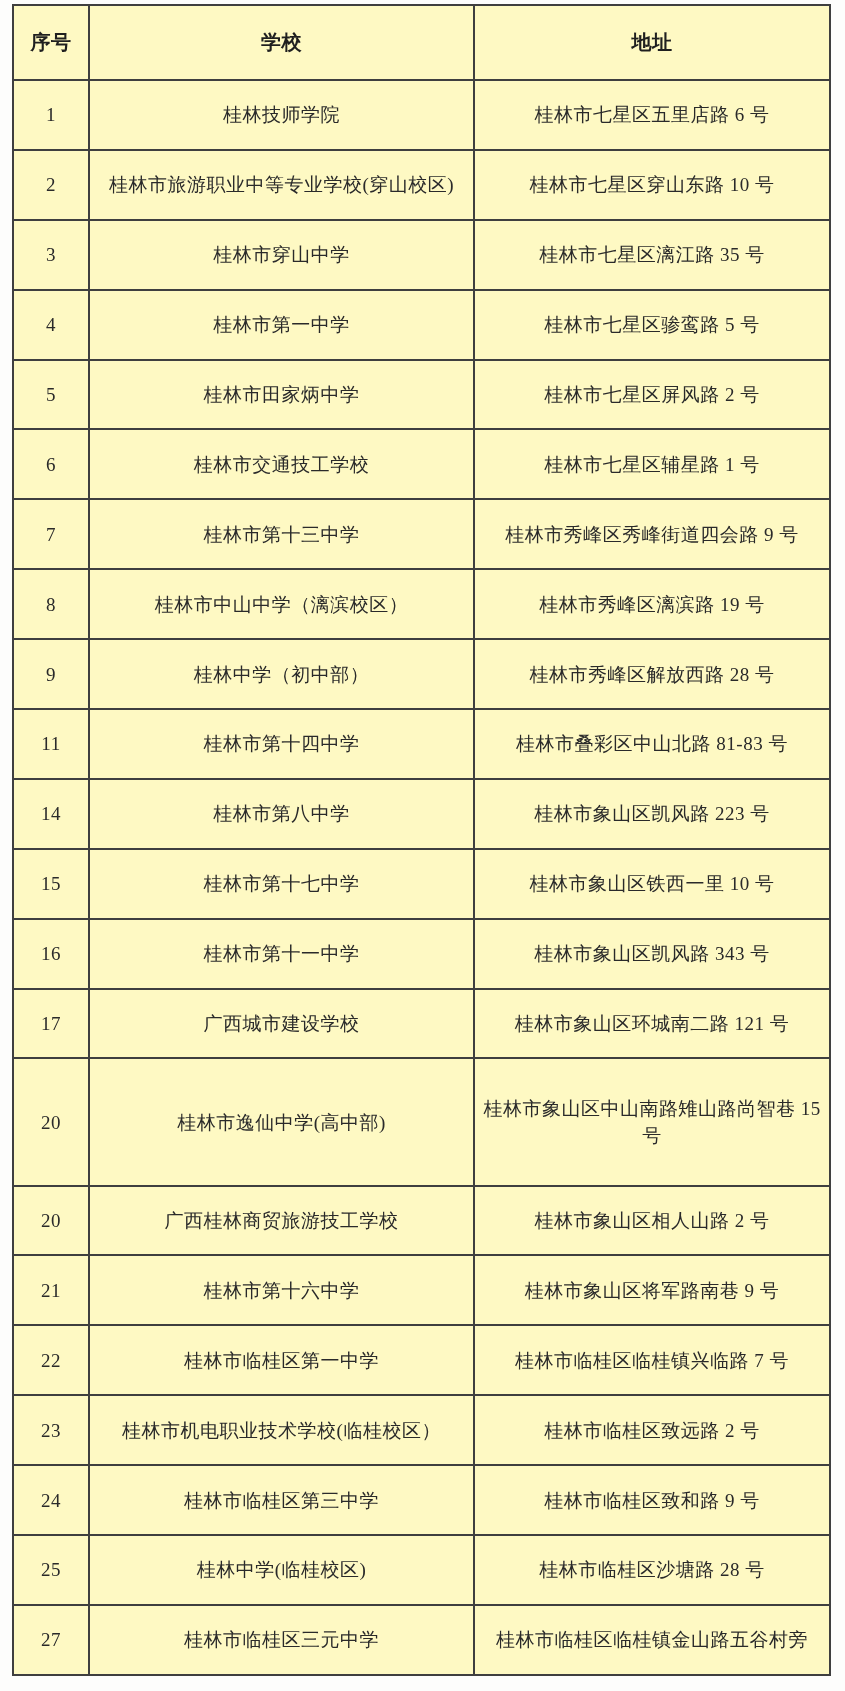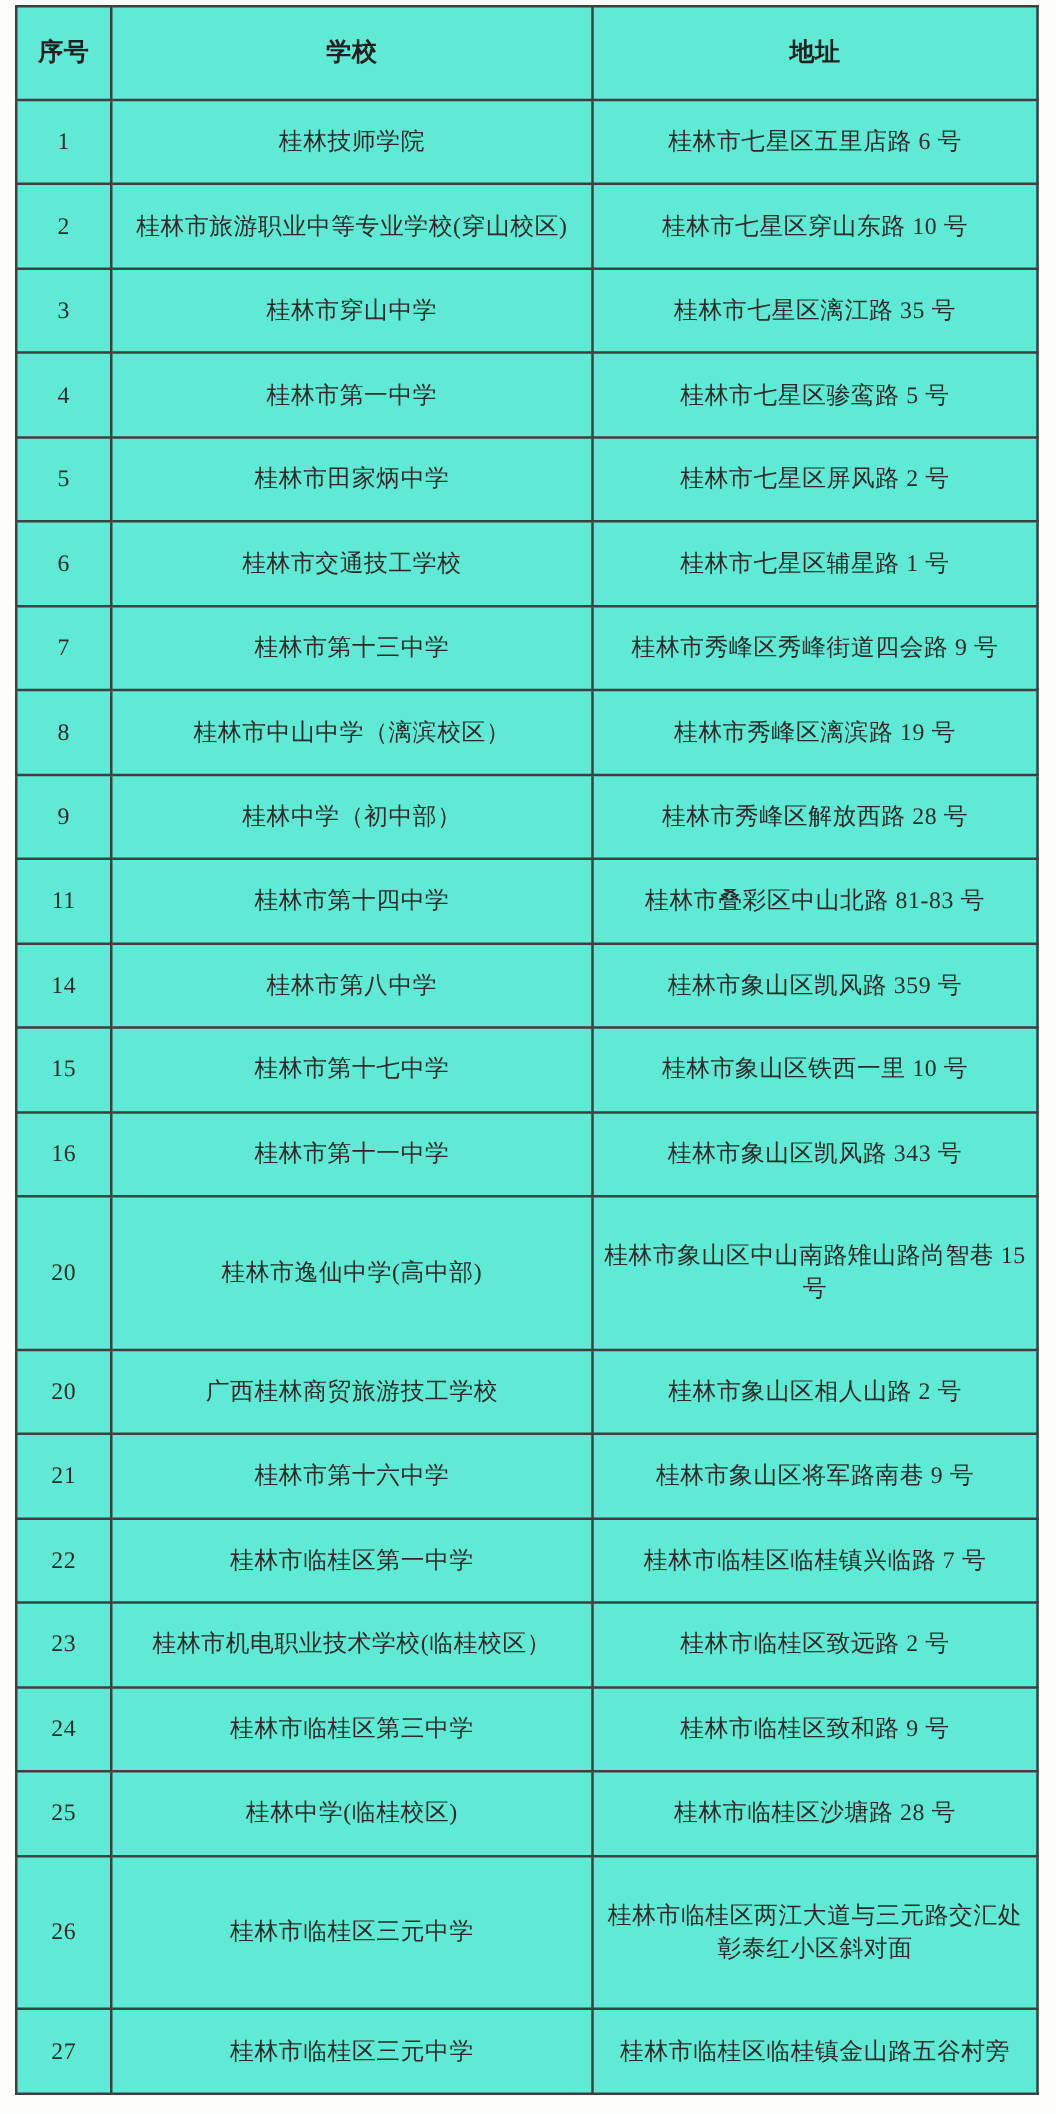--- a/index.html
+++ b/index.html
@@ -20,21 +20,21 @@
     overflow: hidden;
   }
   table.school-table {
     position: absolute;
     left: 12px;
     top: 4px;
     width: 817px;
     height: 1672px;
     border-collapse: collapse;
     table-layout: fixed;
-    background: #5eead4;
+    background: #fef9c3;
   }
   .school-table th,
   .school-table td {
     border: 2px solid #3f3f3f;
     text-align: center;
     vertical-align: middle;
     color: #2a2a2a;
     font-size: 19px;
     line-height: 27px;
     padding: 2px 6px;
@@ -117,31 +117,36 @@
           <td>桂林市秀峰区解放西路 28 号</td>
         </tr>
         <tr>
           <td>11</td>
           <td>桂林市第十四中学</td>
           <td>桂林市叠彩区中山北路 81-83 号</td>
         </tr>
         <tr>
           <td>14</td>
           <td>桂林市第八中学</td>
-          <td>桂林市象山区凯风路 359 号</td>
+          <td>桂林市象山区凯风路 223 号</td>
         </tr>
         <tr>
           <td>15</td>
           <td>桂林市第十七中学</td>
           <td>桂林市象山区铁西一里 10 号</td>
         </tr>
         <tr>
           <td>16</td>
           <td>桂林市第十一中学</td>
           <td>桂林市象山区凯风路 343 号</td>
+        </tr>
+        <tr>
+          <td>17</td>
+          <td>广西城市建设学校</td>
+          <td>桂林市象山区环城南二路 121 号</td>
         </tr>
         <tr>
           <td>20</td>
           <td>桂林市逸仙中学(高中部)</td>
           <td>桂林市象山区中山南路雉山路尚智巷 15 号</td>
         </tr>
         <tr>
           <td>20</td>
           <td>广西桂林商贸旅游技工学校</td>
           <td>桂林市象山区相人山路 2 号</td>
@@ -165,24 +170,19 @@
           <td>24</td>
           <td>桂林市临桂区第三中学</td>
           <td>桂林市临桂区致和路 9 号</td>
         </tr>
         <tr>
           <td>25</td>
           <td>桂林中学(临桂校区)</td>
           <td>桂林市临桂区沙塘路 28 号</td>
         </tr>
         <tr>
-          <td>26</td>
-          <td>桂林市临桂区三元中学</td>
-          <td>桂林市临桂区两江大道与三元路交汇处彰泰红小区斜对面</td>
-        </tr>
-        <tr>
           <td>27</td>
           <td>桂林市临桂区三元中学</td>
           <td>桂林市临桂区临桂镇金山路五谷村旁</td>
         </tr>
       </tbody>
   </table>
 </div>
 
 </body></html>

